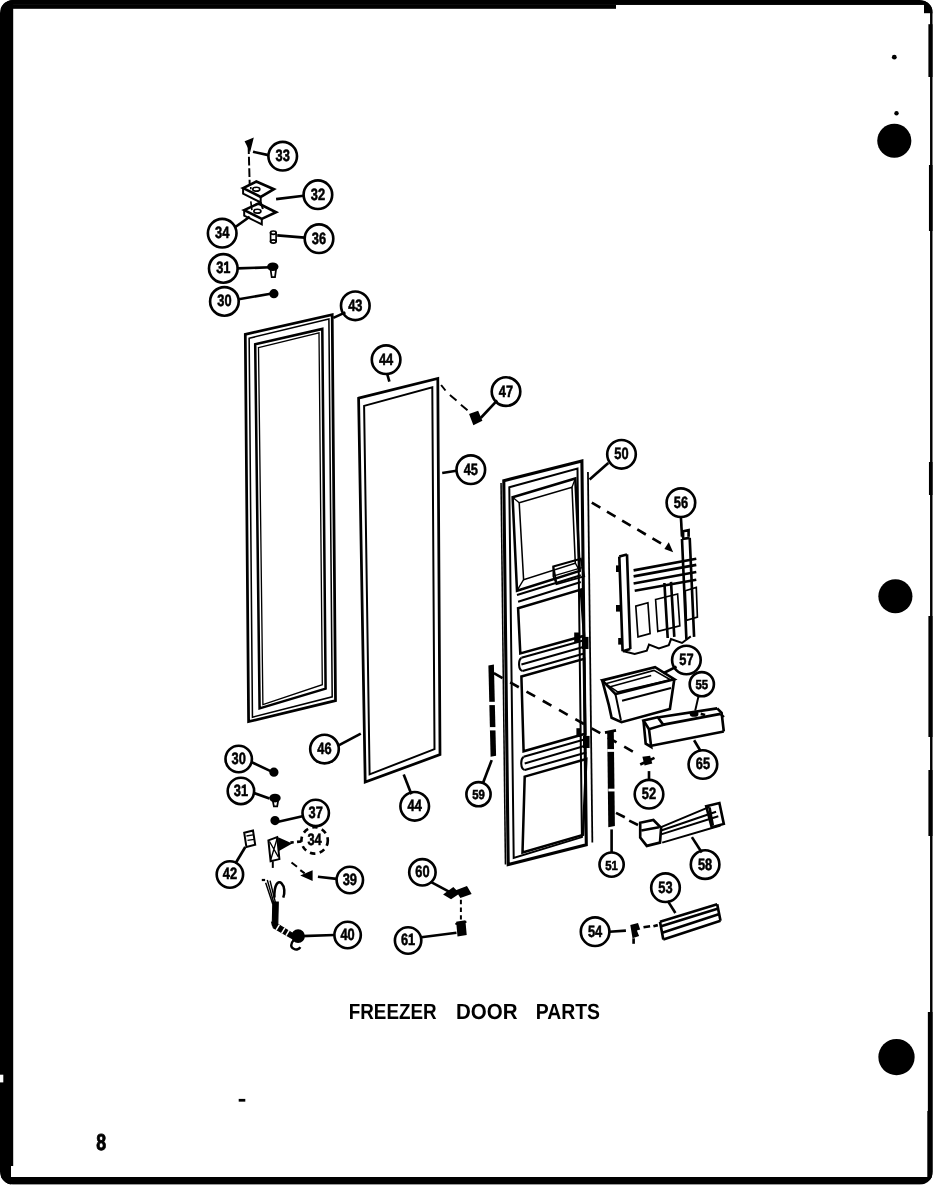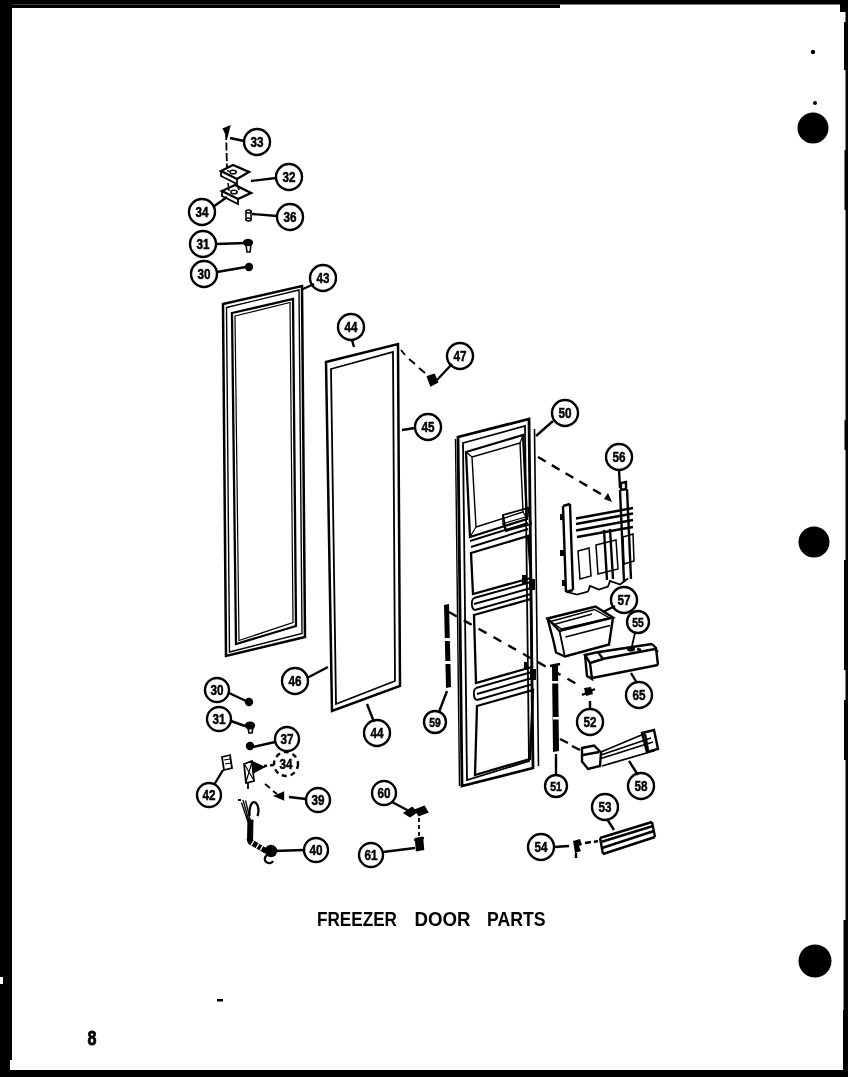--- a/index.html
+++ b/index.html
@@ -1,16 +1,16 @@
 <!DOCTYPE html>
 <html><head>
 <meta charset="utf-8">
 <style>
   html,body{margin:0;padding:0;background:#fff;}
-  #page{position:relative;width:848px;height:1077px;background:#fff;overflow:hidden;}
+  #page{position:relative;width:848px;height:1077px;background:#fff;overflow:hidden;border-radius:12px;}
   svg{position:absolute;top:0;left:0;}
   .ln{stroke:#000;fill:none;stroke-width:2.4;}
   .num{font-family:"Liberation Sans",sans-serif;font-weight:bold;font-size:15px;text-anchor:middle;fill:#000;stroke:#000;stroke-width:0.5;}
 </style>
 </head>
 <body>
 <div id="page">
 <svg width="848" height="1077" viewBox="0 0 848 1077">
 <rect width="848" height="1077" fill="#fff"></rect>
 

